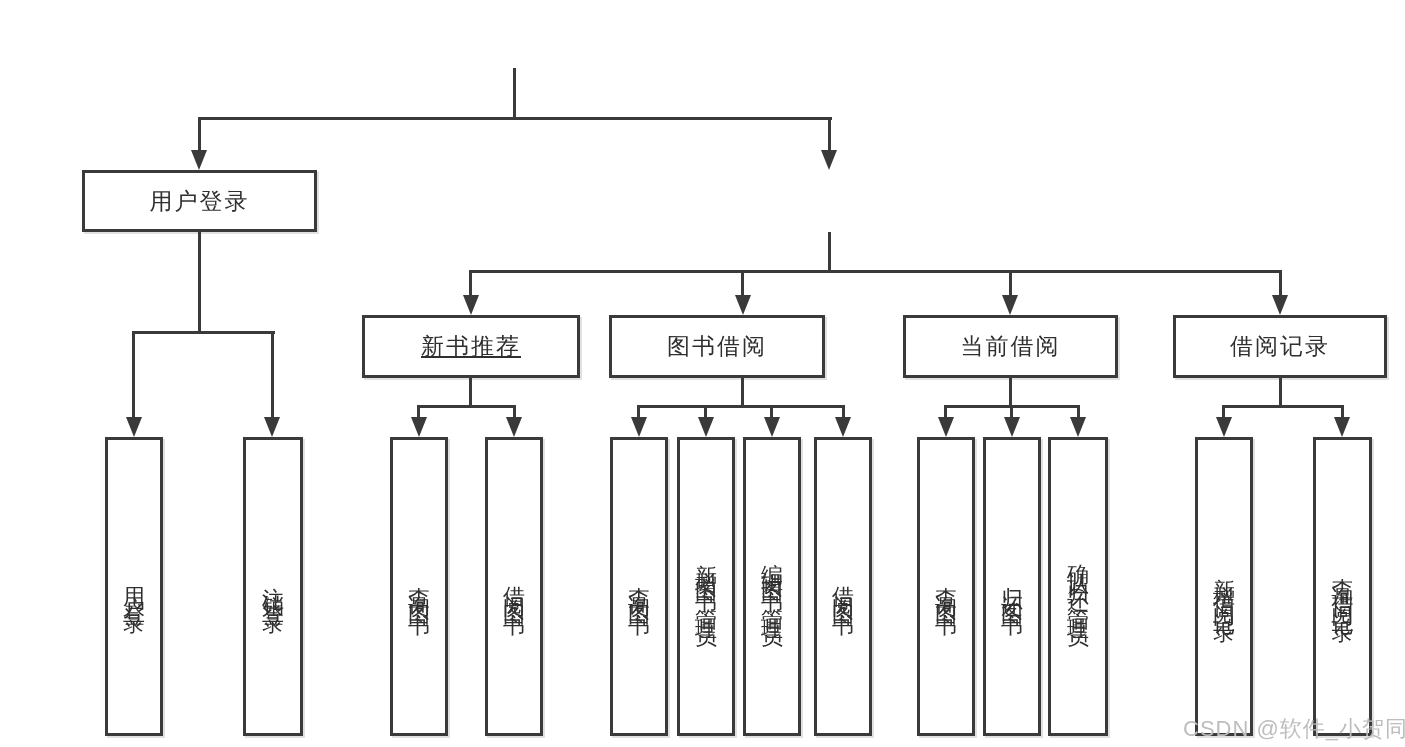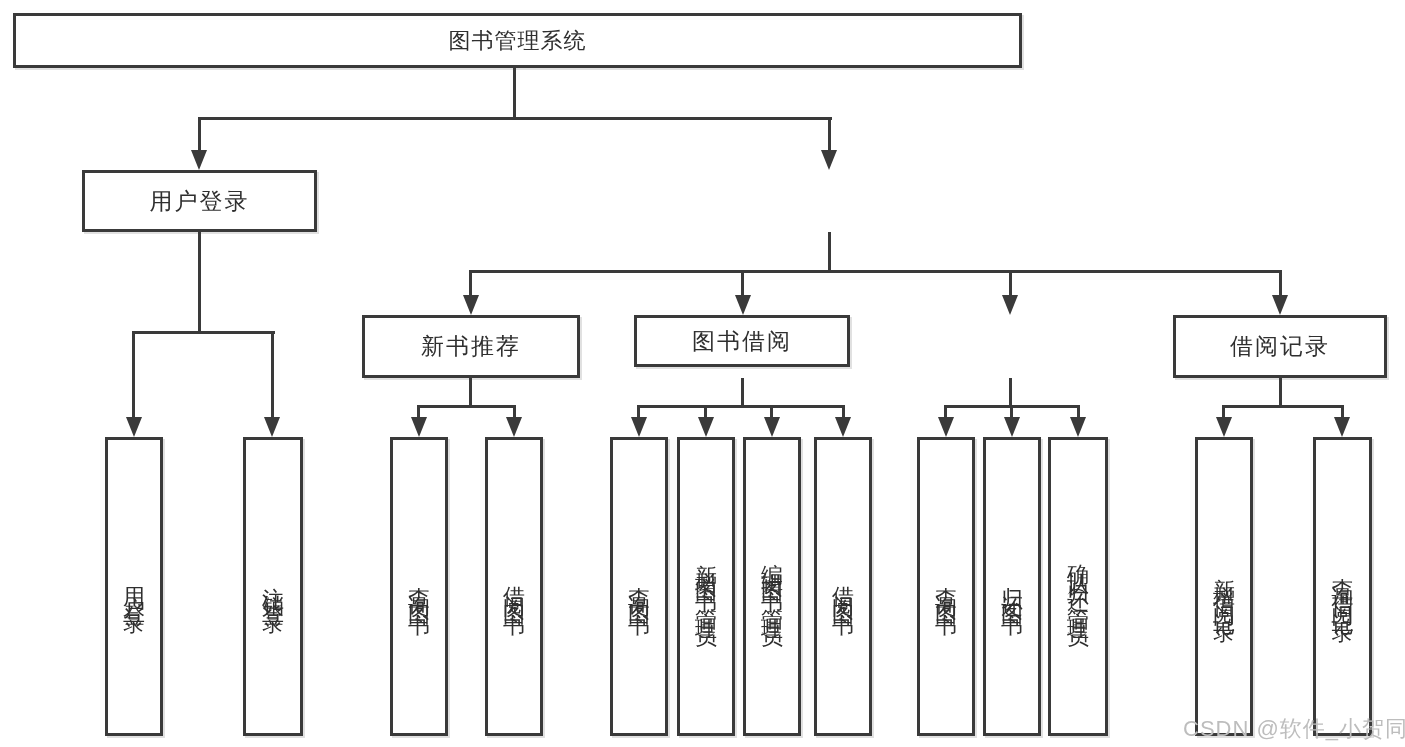--- a/index.html
+++ b/index.html
@@ -58,23 +58,20 @@
     letter-spacing:1px;
     white-space:nowrap;
     z-index:10;
   }
 </style>
 </head>
 <body>
 
 <div id="canvas">
 
-  <div class="box title" style="left:13px;top:13px;width:1009px;height:55px;">
-    <span>图书管理系统</span>
-  </div>
 
   <div class="vline" style="left:513px;top:68px;height:50px;"></div>
   <div class="hline" style="left:198px;top:117px;width:634px;"></div>
   <div class="vline" style="left:198px;top:117px;height:35px;"></div>
   <div class="arrow" style="left:191px;top:150px;"></div>
   <div class="vline" style="left:828px;top:117px;height:35px;"></div>
   <div class="arrow" style="left:821px;top:150px;"></div>
 
   <div class="box h" style="left:82px;top:170px;width:235px;height:62px;">
     <span>用户登录</span>
@@ -91,25 +88,28 @@
   <div class="hline" style="left:469px;top:270px;width:813px;"></div>
   <div class="vline" style="left:469px;top:270px;height:27px;"></div>
   <div class="arrow" style="left:463px;top:295px;"></div>
   <div class="vline" style="left:741px;top:270px;height:27px;"></div>
   <div class="arrow" style="left:735px;top:295px;"></div>
   <div class="vline" style="left:1009px;top:270px;height:27px;"></div>
   <div class="arrow" style="left:1002px;top:295px;"></div>
   <div class="vline" style="left:1279px;top:270px;height:27px;"></div>
   <div class="arrow" style="left:1272px;top:295px;"></div>
 
-  <div class="box h" style="left:362px;top:315px;width:218px;height:63px;">
+  <div class="box h" style="left:362px;top:315px;width:218px;height:63px;text-decoration:underline;">
     <span>新书推荐</span>
   </div>
-  <div class="box h" style="left:634px;top:315px;width:216px;height:52px;">
+  <div class="box h" style="left:609px;top:315px;width:216px;height:63px;">
     <span>图书借阅</span>
+  </div>
+  <div class="box h" style="left:903px;top:315px;width:215px;height:63px;">
+    <span>当前借阅</span>
   </div>
   <div class="box h" style="left:1173px;top:315px;width:214px;height:63px;">
     <span>借阅记录</span>
   </div>
 
   <div class="vline" style="left:469px;top:378px;height:30px;"></div>
   <div class="vline" style="left:741px;top:378px;height:30px;"></div>
   <div class="vline" style="left:1009px;top:378px;height:30px;"></div>
   <div class="vline" style="left:1279px;top:378px;height:30px;"></div>
 

